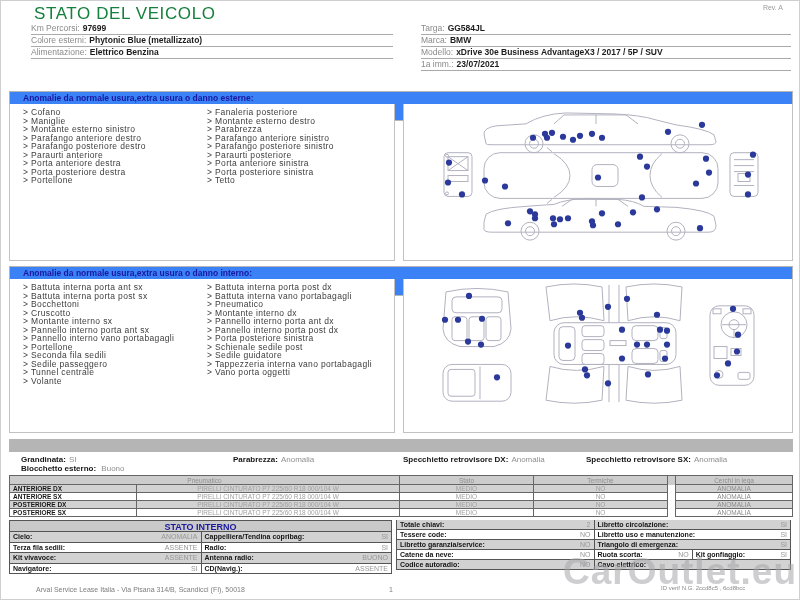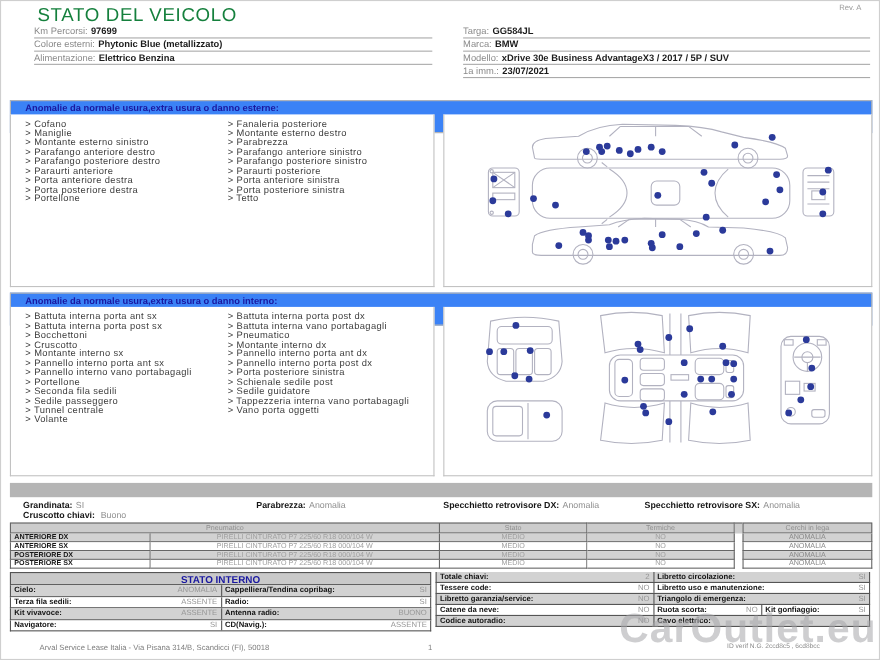--- a/index.html
+++ b/index.html
@@ -300,21 +300,21 @@
             <circle cx="313" cy="97" r="3.1" fill="#2b3a9a"></circle>
           </g>
       </svg>
     </div>
   </div>
 
   <div id="graybar"></div>
 
   <div id="summary">
     <span id="sum2">
-      <span class="sl">Cruscotto chiavi:</span>
+      <span class="sl">Blocchetto esterno:</span>
       <span class="sv">Buono</span>
     </span>
   <span class="sumfield" style="left: 12px;"><span class="sl">Grandinata:</span><span class="sv">SI</span></span>
       <span class="sumfield" style="left: 224px;"><span class="sl">Parabrezza:</span><span class="sv">Anomalia</span></span>
       <span class="sumfield" style="left: 354px; padding-left: 40px;"><span class="sl">Specchietto retrovisore DX:</span><span class="sv">Anomalia</span></span>
       <span class="sumfield" style="left: 577px;"><span class="sl">Specchietto retrovisore SX:</span><span class="sv">Anomalia</span></span>
     </div>
 
   <div id="tiretable">
     <div class="trow head">

